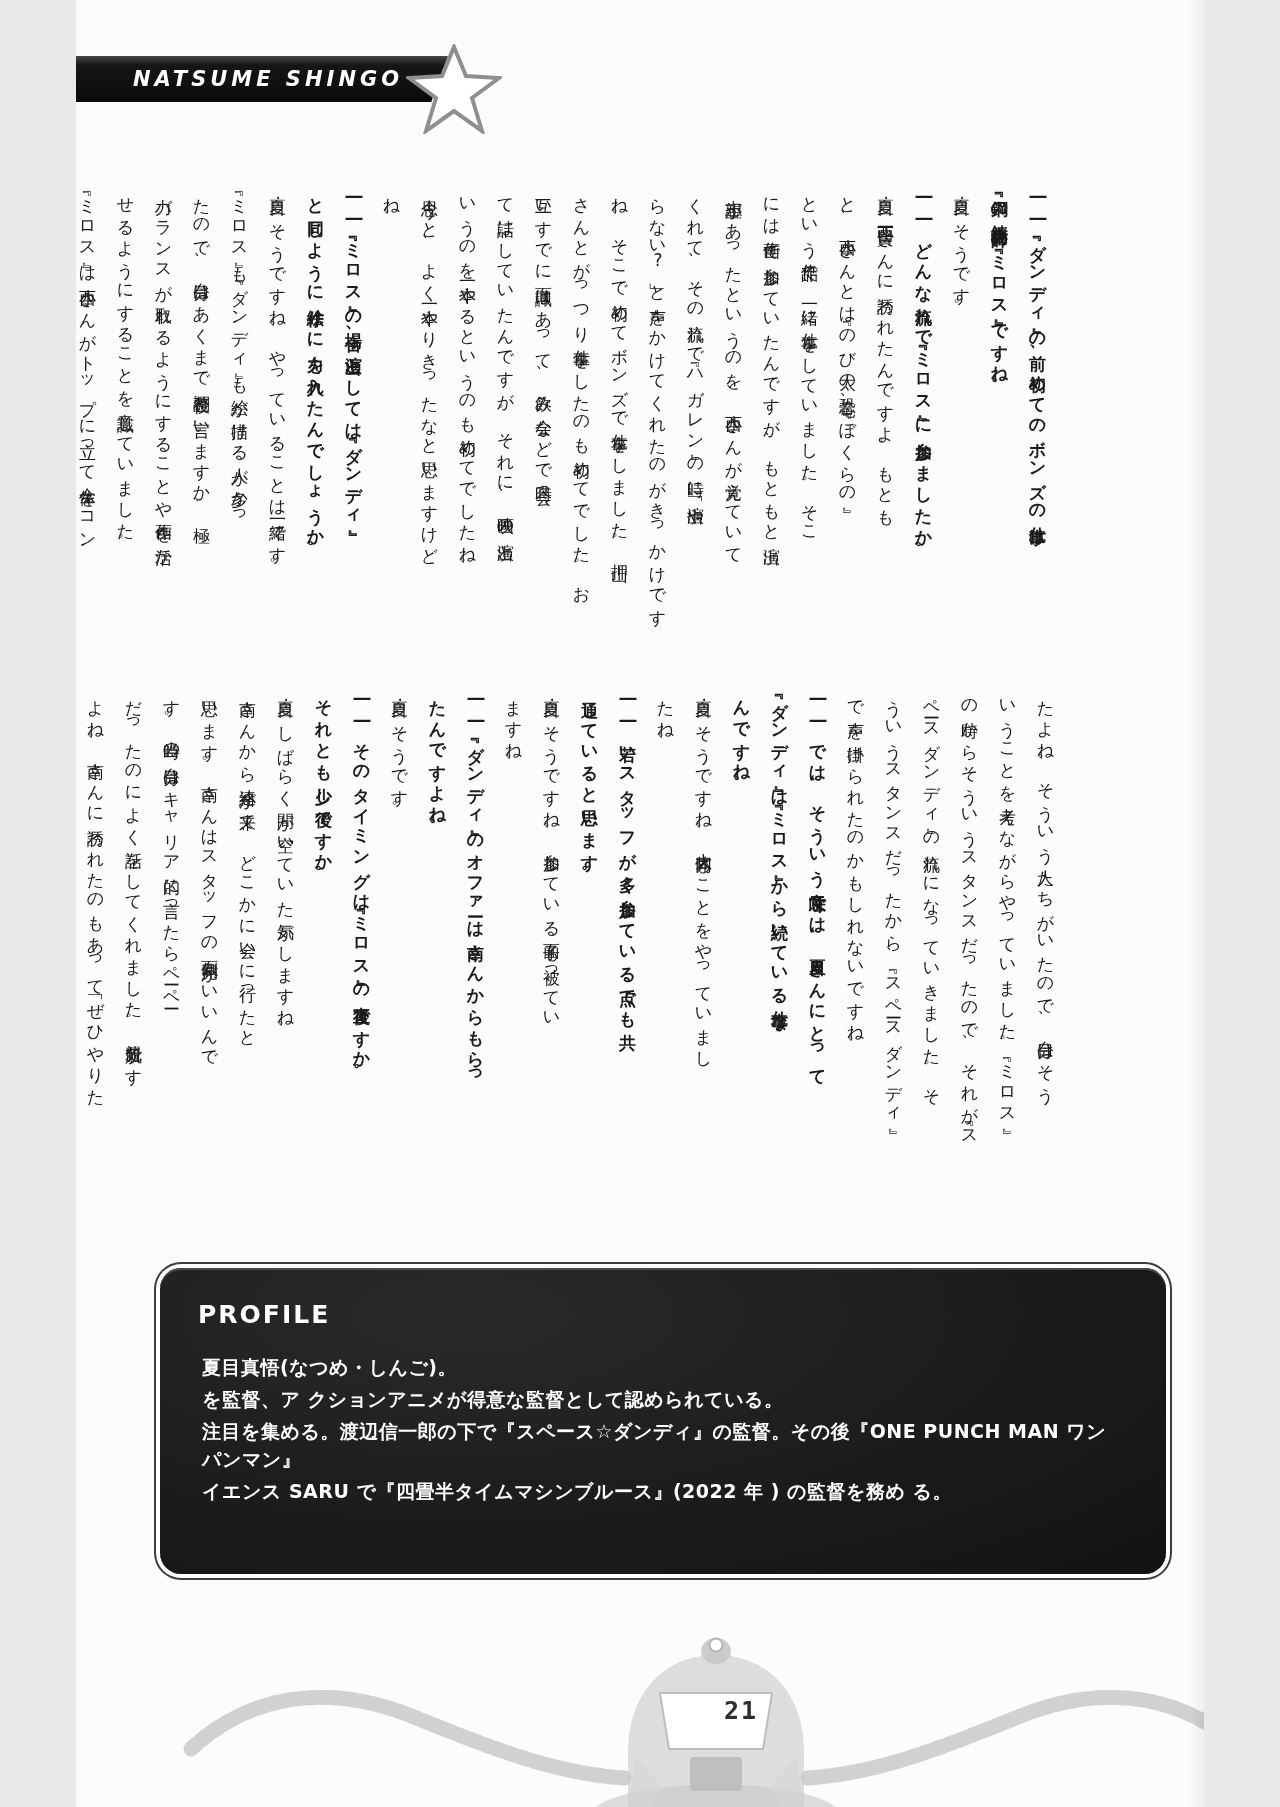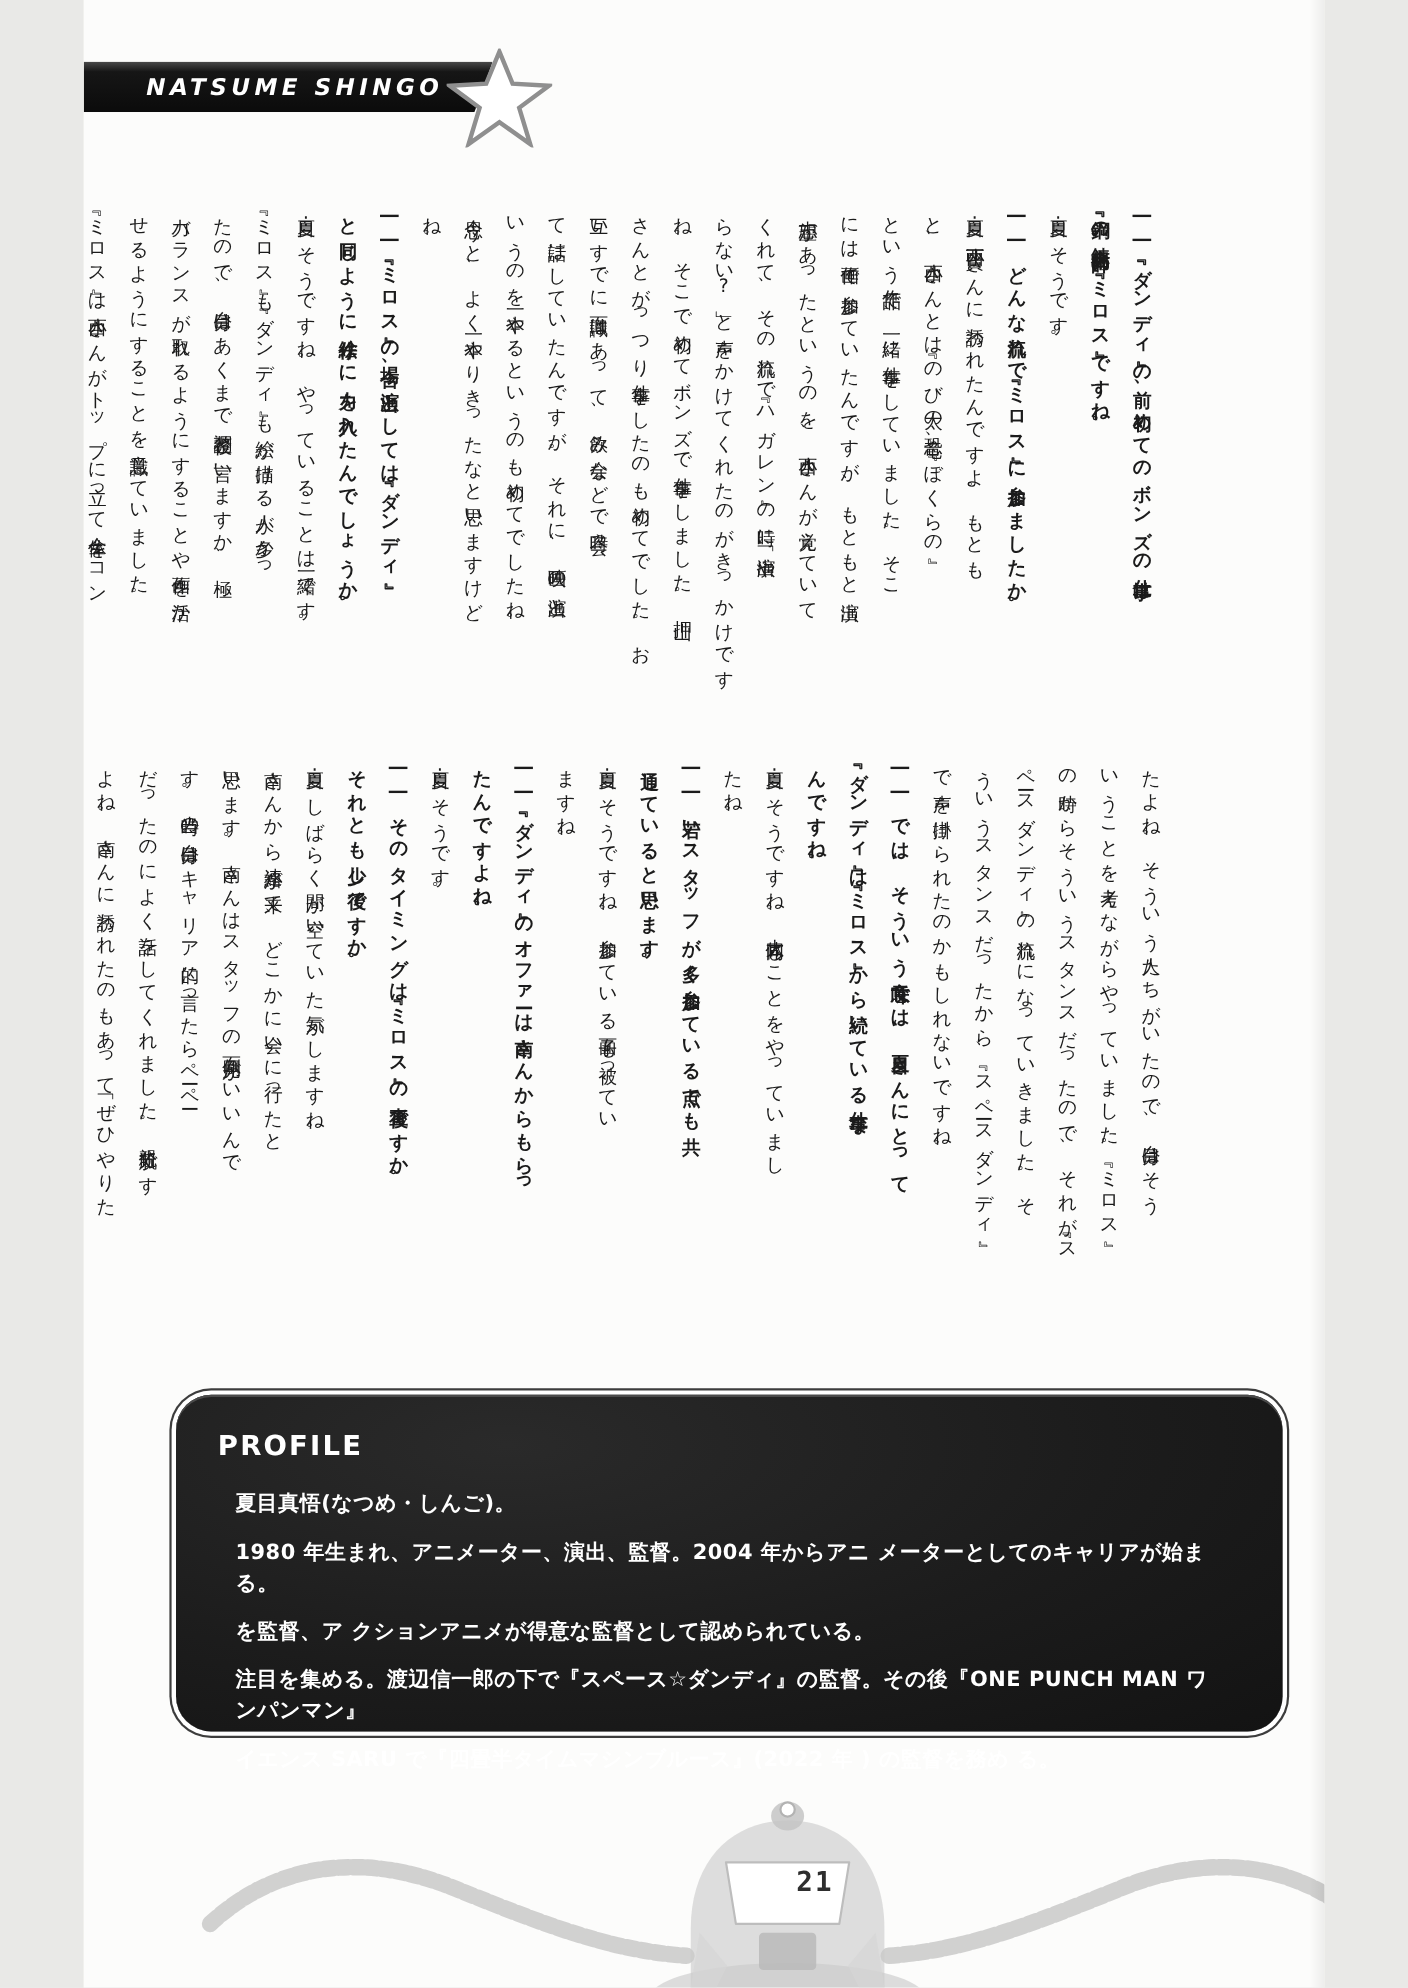--- a/index.html
+++ b/index.html
@@ -18,24 +18,24 @@
   .vtext{position:absolute;writing-mode:vertical-rl;text-orientation:upright;
          font-size:17px;letter-spacing:2px;line-height:1;color:#1b1b1b;}
   .vtext p{margin:0;margin-block-end:21px;white-space:nowrap;}
   .vtext p.q{font-weight:700;}
   #block1{top:186px;right:158px;height:448px;}
   #block2{top:688px;right:150px;height:482px;}
 
   
   .profile-box{position:absolute;left:84px;top:1268px;width:1006px;height:306px;
         background:radial-gradient(ellipse at 30% 15%,#2a2a2a 0%,#1c1c1c 55%,#131313 100%);
-        border-radius:32px;box-sizing:border-box;padding:32px 40px 0 38px;color:#ffffff;
+        border-radius:21px;box-sizing:border-box;padding:32px 40px 0 38px;color:#ffffff;
         box-shadow:0 0 0 4px #ffffff,0 0 0 6px #3d3d3d,inset 0 2px 0 #4a4a4a;}
   .profile-title{font-size:25px;font-weight:bold;letter-spacing:2px;margin:0 0 24px 0;}
-  .profile-lines p{margin:16px;font-size:19px;font-weight:bold;line-height:28px;letter-spacing:.5px;}
+  .profile-lines p{margin:4px;font-size:19px;font-weight:bold;line-height:28px;letter-spacing:.5px;}
 
   
   .footer-art{position:absolute;left:0;top:1637px;}
   .page-number{position:absolute;left:598px;top:1696px;width:84px;text-align:right;
         font-family:"DejaVu Sans Mono",monospace;font-size:25px;font-weight:bold;
         color:#2e2e2e;letter-spacing:2px;}
 
   
   .artifact{position:absolute;width:16px;height:3px;background:#8a8a8a;opacity:.38;border-radius:2px;}
   .dotline{position:absolute;left:1142px;top:560px;height:1000px;width:0;
@@ -170,21 +170,20 @@
 
       <p>いです」と言いました。</p>
     </section>
 
   <div class="profile-box">
     <div class="profile-title">PROFILE</div>
     <div class="profile-lines">
 
         <p>夏目真悟(なつめ・しんご)。</p>
 
-        <p>1980 年生まれ、アニメーター、演出、監督。2004 年からアニ メーターとしてのキャリアが始まる。</p>
 
 
         <p>を監督、ア クションアニメが得意な監督として認められている。</p>
 
         <p>注目を集める。渡辺信一郎の下で『スペース☆ダンディ』の監督。その後『ONE PUNCH MAN ワンパンマン』</p>
 
 
         <p>イエンス SARU で『四畳半タイムマシンブルース』(2022 年 ) の監督を務め る。</p>
       </div>
   </div>

